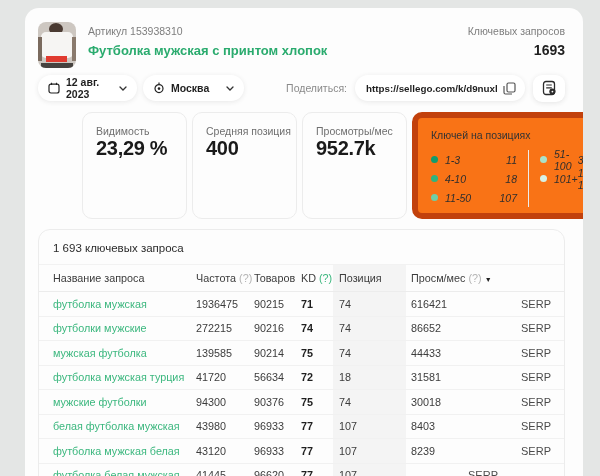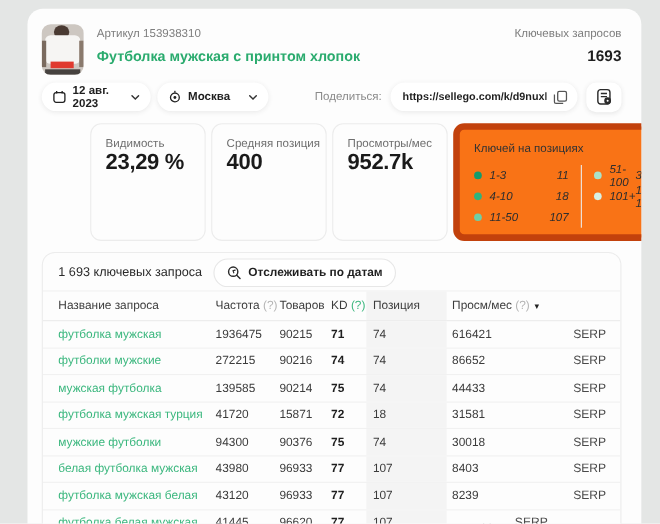--- a/index.html
+++ b/index.html
@@ -207,30 +207,20 @@
             <span class="pos-count">1 138</span>
           </div>
         </div>
       </div>
     </div>
   </div>
 
   <div class="table-card">
     <div class="table-toolbar">
       <span class="table-summary">1 693 ключевых запроса</span>
-      <button class="track-btn">
-        <span class="icon">
-          <svg width="14" height="14" viewBox="0 0 14 14">
-              <circle cx="6" cy="6" r="4.2" fill="none" stroke="#2b2b2b" stroke-width="1.3"></circle>
-              <line x1="9.2" y1="9.2" x2="12.2" y2="12.2" stroke="#2b2b2b" stroke-width="1.3" stroke-linecap="round"></line>
-              <path d="M7.8 4.6l-1.9.5.6 1.9" fill="none" stroke="#2b2b2b" stroke-width="1.1" stroke-linecap="round"></path>
-            </svg>
-        </span>
-        <span>Отслеживать по датам</span>
-      </button>
     </div>
 
     <div class="grid thead">
       <div class="c first">Название запроса</div>
       <div class="c"><span>Частота</span> <span class="help">(?)</span></div>
       <div class="c">Товаров</div>
       <div class="c"><span>KD</span> <span class="help green">(?)</span></div>
       <div class="c pos">Позиция</div>
       <div class="c views"><span>Просм/мес</span> <span class="help">(?)</span><span class="sort">▼</span></div>
       <div class="c serp"></div>
@@ -280,21 +270,21 @@
             <svg width="11" height="7" viewBox="0 0 11 7">
               <path d="M1 4.5C2.2 2.2 3.1 2.2 4.2 3.9 5.4 5.6 6.4 5.6 7.4 3.7 8.2 2.2 9 2.2 10 3.7" fill="none" stroke="#555" stroke-width="1.1" stroke-linecap="round"></path>
             </svg>
           </span>
           <span>SERP</span>
         </div>
     </div>
     <div class="grid trow">
       <div class="c first kw">футболка мужская турция</div>
       <div class="c">41720</div>
-      <div class="c">15871</div>
+      <div class="c">56634</div>
       <div class="c kd-val">72</div>
       <div class="c pos">18</div>
       <div class="c views">31581</div>
       <div class="c serp">
           <span class="icon">
             <svg width="11" height="7" viewBox="0 0 11 7">
               <path d="M1 4.5C2.2 2.2 3.1 2.2 4.2 3.9 5.4 5.6 6.4 5.6 7.4 3.7 8.2 2.2 9 2.2 10 3.7" fill="none" stroke="#555" stroke-width="1.1" stroke-linecap="round"></path>
             </svg>
           </span>
           <span>SERP</span>

